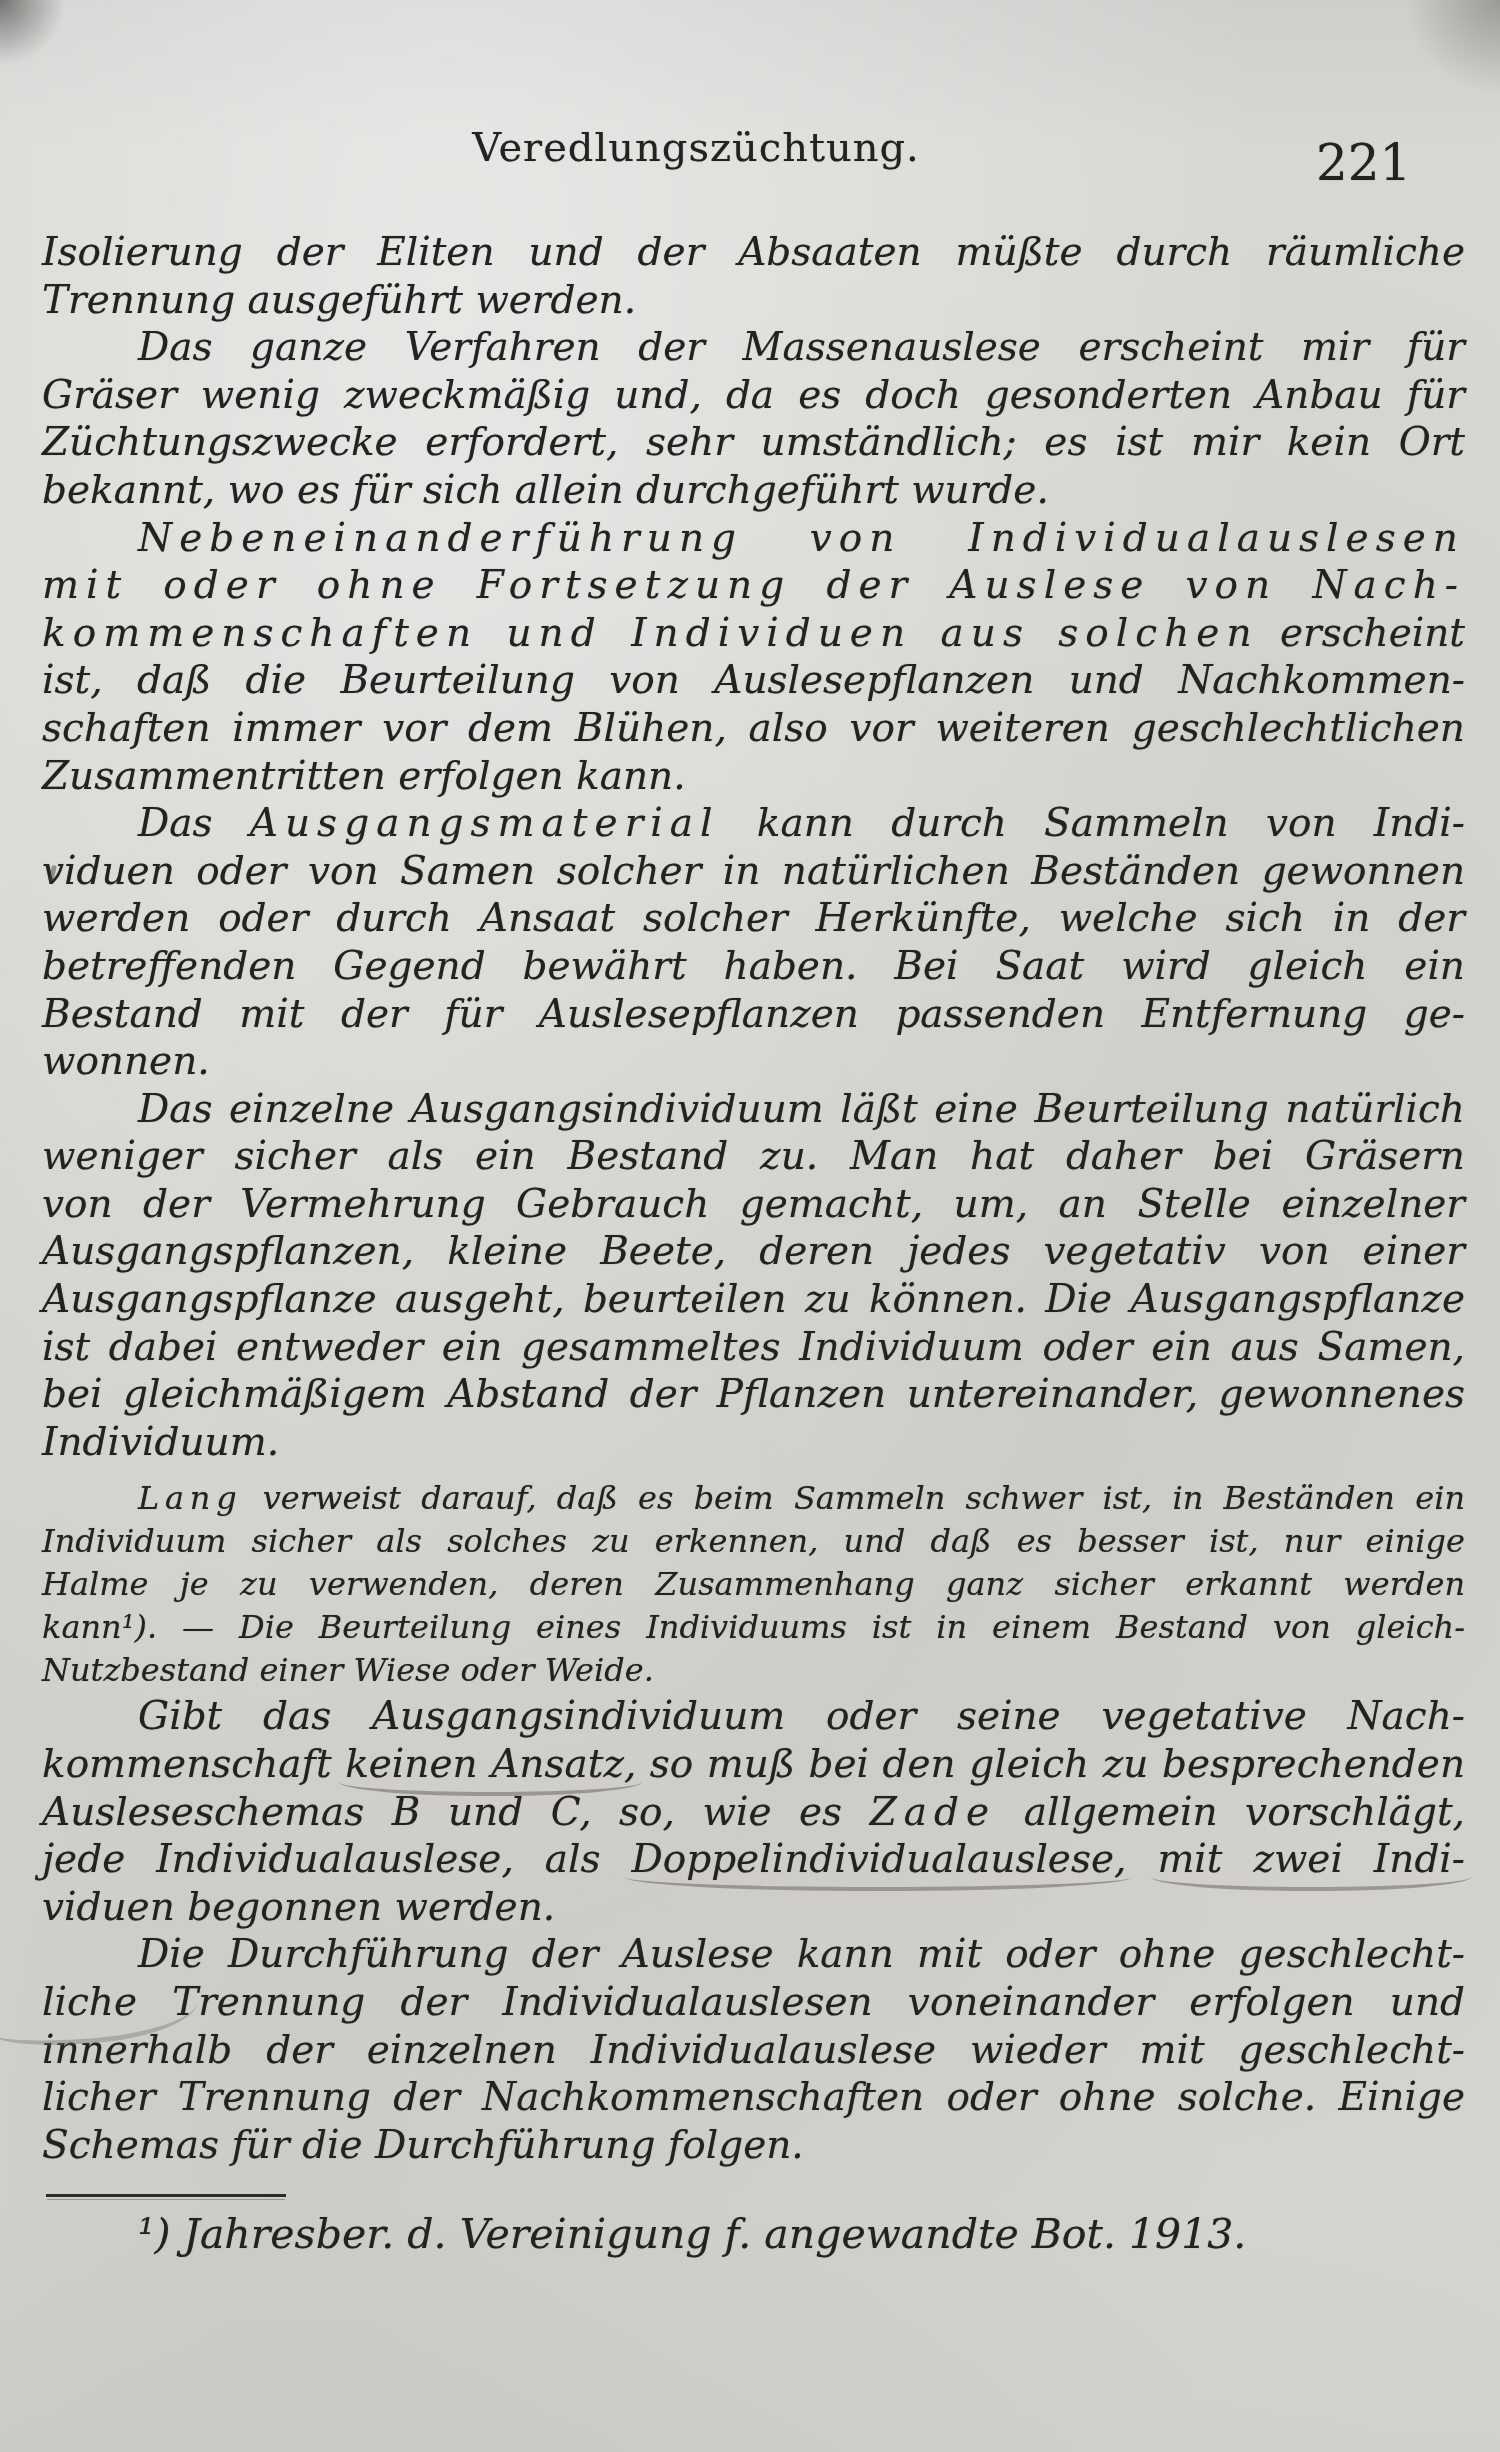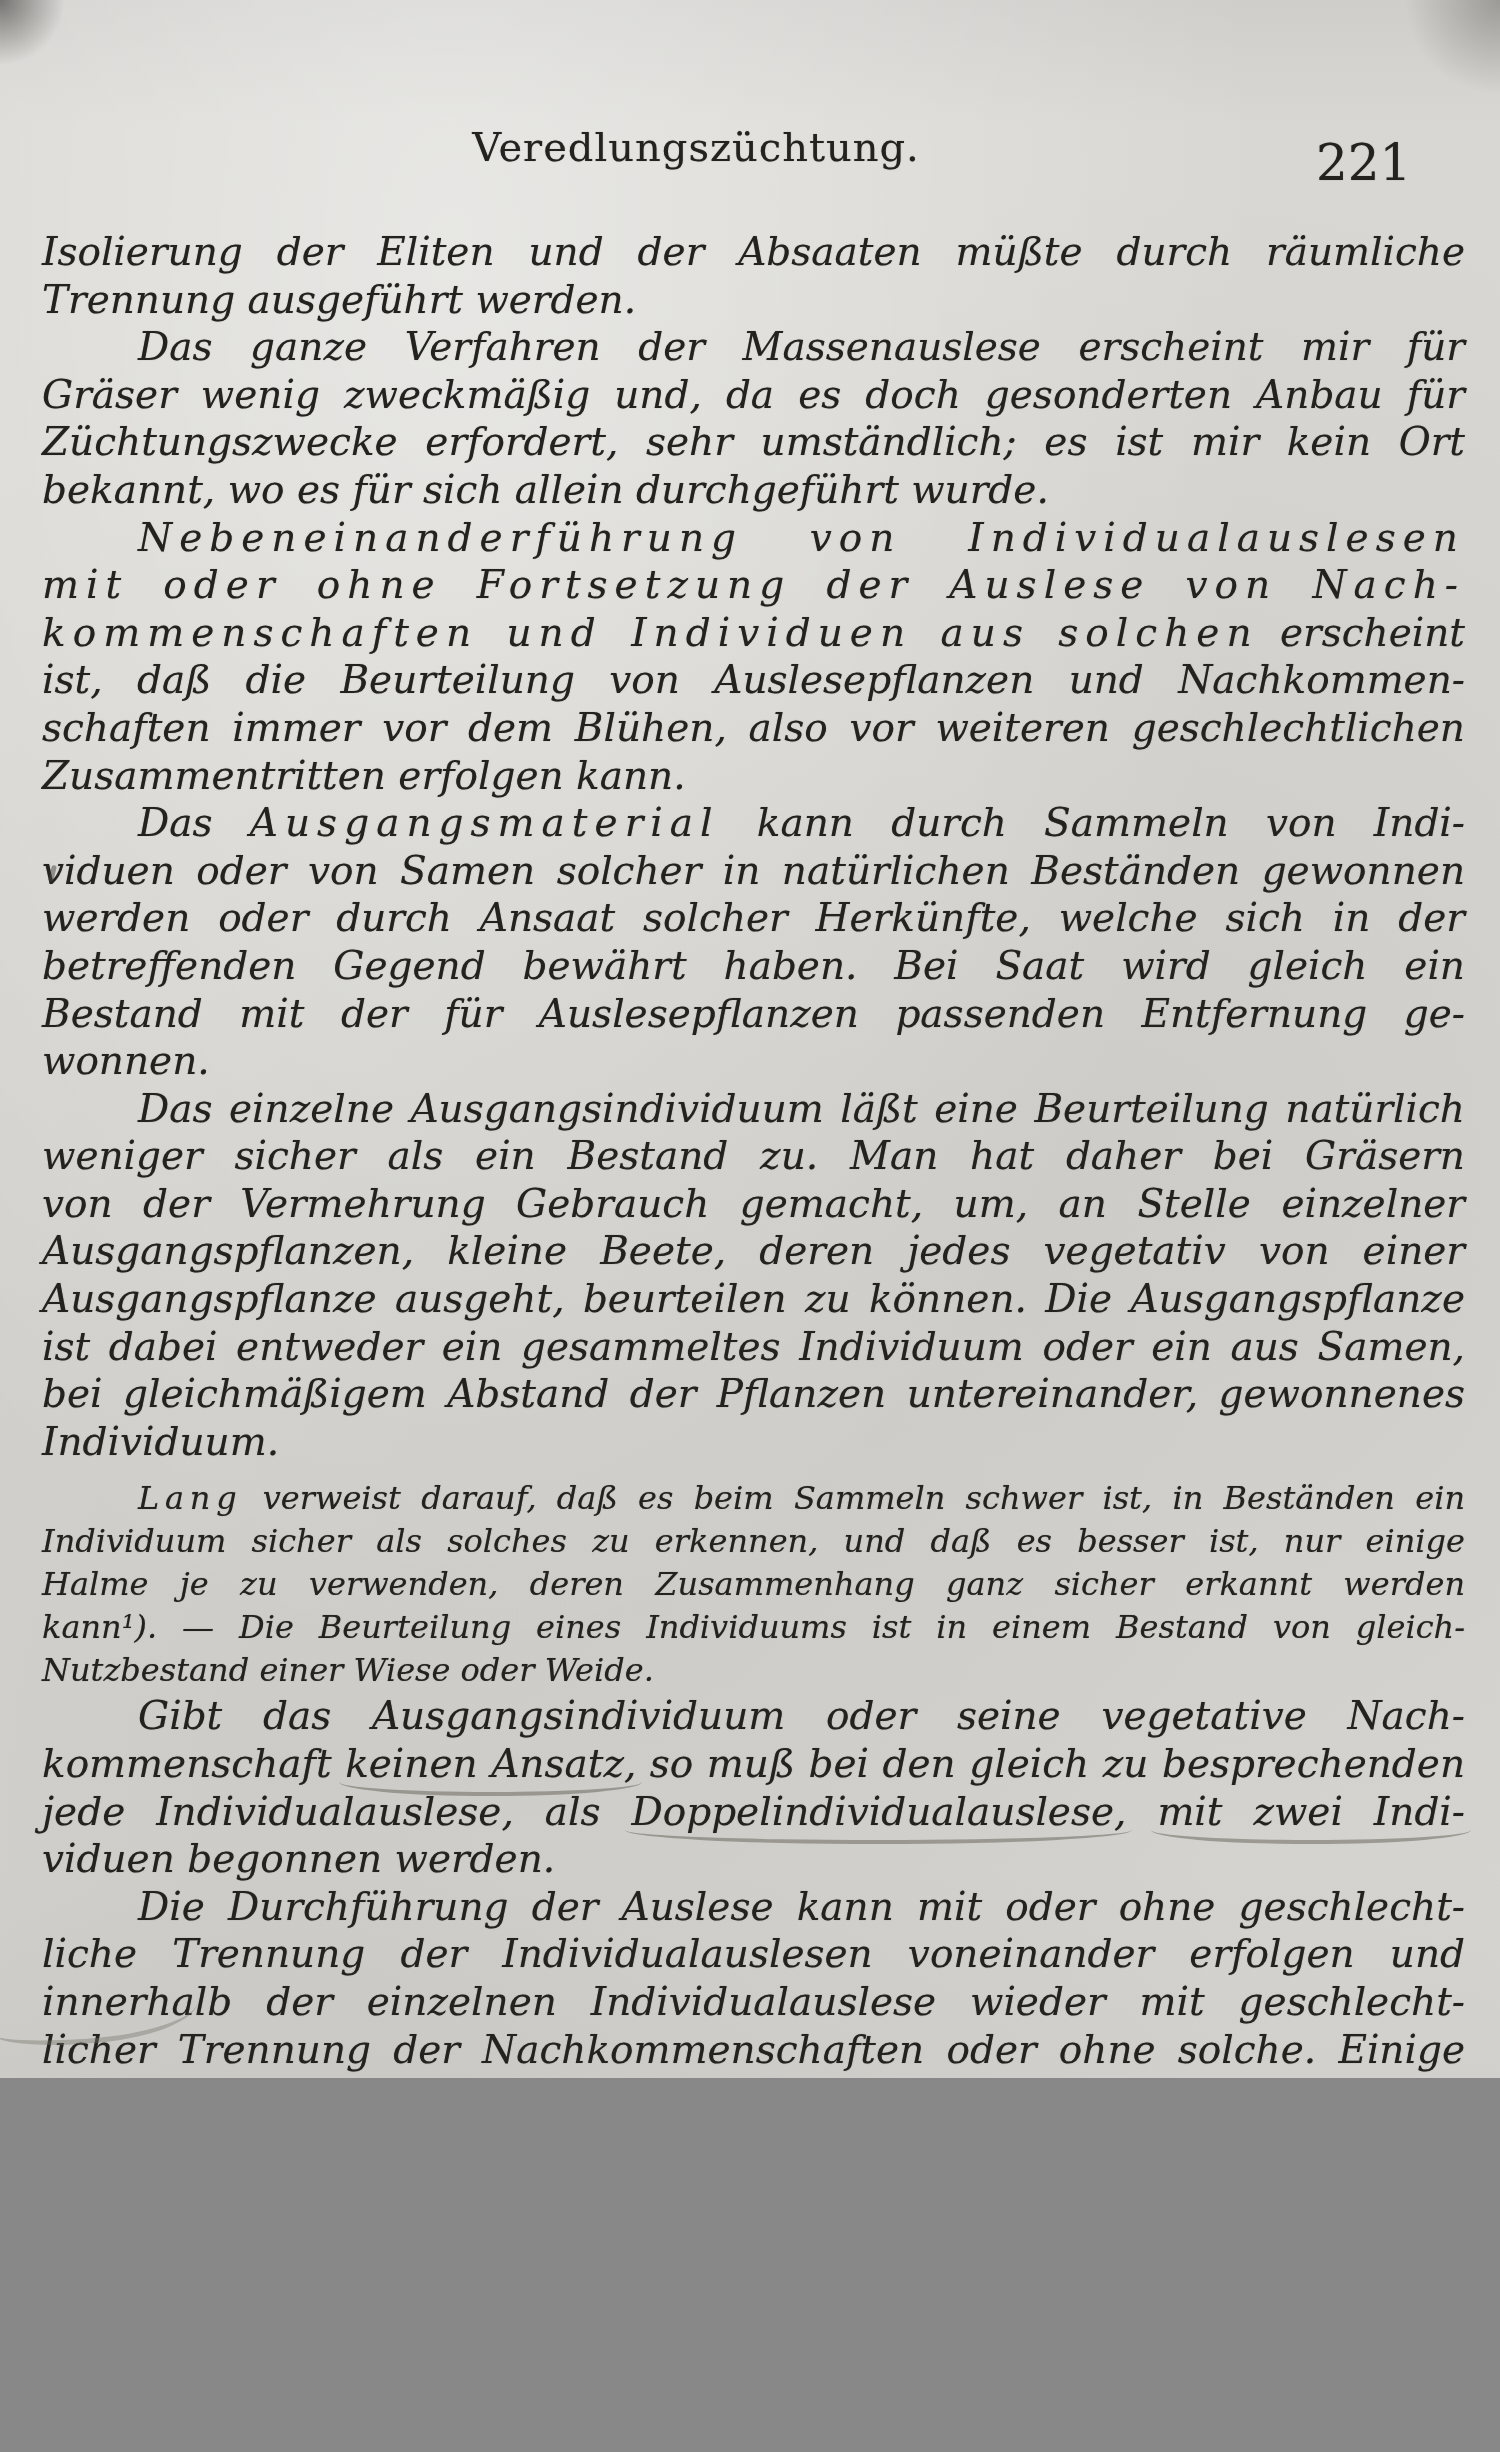--- a/index.html
+++ b/index.html
@@ -1,18 +1,18 @@
 <!DOCTYPE html>
 <html><head>
 <meta charset="utf-8">
 <style>
   html,body{margin:0;padding:0;background:#888;}
   .page{
     position:relative;
-    width:1500px;height:2078px;
+    width:1500px;height:2452px;
     margin:0 auto;
     background-color:#d6d5d1;
     background-image:
       radial-gradient(circle at 0px 0px, rgba(35,35,32,0.55) 0px, rgba(35,35,32,0) 65px),
       radial-gradient(circle at 1500px 0px, rgba(35,35,32,0.30) 0px, rgba(35,35,32,0) 95px),
       radial-gradient(ellipse at 30% 12%, rgba(255,255,255,0.40), rgba(255,255,255,0) 55%),
       radial-gradient(ellipse at 75% 55%, rgba(120,118,112,0.10), rgba(120,118,112,0) 60%),
       radial-gradient(ellipse at 20% 85%, rgba(120,118,112,0.10), rgba(120,118,112,0) 55%),
       linear-gradient(180deg,#cfcecb 0%,#d8d7d3 6%,#d6d5d1 90%,#d1d0cc 100%);
     font-family:"DejaVu Serif", serif;
@@ -119,20 +119,21 @@
       <div class="para small">
         <div class="line indent just"><span class="sp">Lang</span><span> verweist darauf, daß es beim Sammeln schwer ist, in Beständen ein</span></div>
         <div class="line just"><span>Individuum sicher als solches zu erkennen, und daß es besser ist, nur einige</span></div>
         <div class="line just"><span>Halme je zu verwenden, deren Zusammenhang ganz sicher erkannt werden</span></div>
         <div class="line just"><span>kann¹). — Die Beurteilung eines Individuums ist in einem Bestand von gleich-</span></div>
         <div class="line"><span>Nutzbestand einer Wiese oder Weide.</span></div>
       </div>
       <div class="para">
         <div class="line indent just"><span>Gibt das Ausgangsindividuum oder seine vegetative Nach-</span></div>
         <div class="line just"><span>kommenschaft </span><span class="pencil">keinen Ansatz,</span><span> so muß bei den gleich zu besprechenden</span></div>
+        <div class="line just"><span>Ausleseschemas B und C, so, wie es </span><span class="sp">Zade</span><span> allgemein vorschlägt,</span></div>
         <div class="line just"><span>jede Individualauslese, als </span><span class="pencil">Doppelindividualauslese,</span><span> </span><span class="pencil">mit zwei Indi-</span></div>
         <div class="line"><span>viduen begonnen werden.</span></div>
       </div>
       <div class="para">
         <div class="line indent just"><span>Die Durchführung der Auslese kann mit oder ohne geschlecht-</span></div>
         <div class="line just"><span>liche Trennung der Individualauslesen voneinander erfolgen und</span></div>
         <div class="line just"><span>innerhalb der einzelnen Individualauslese wieder mit geschlecht-</span></div>
         <div class="line just"><span>licher Trennung der Nachkommenschaften oder ohne solche.  Einige</span></div>
         <div class="line"><span>Schemas für die Durchführung folgen.</span></div>
       </div>

